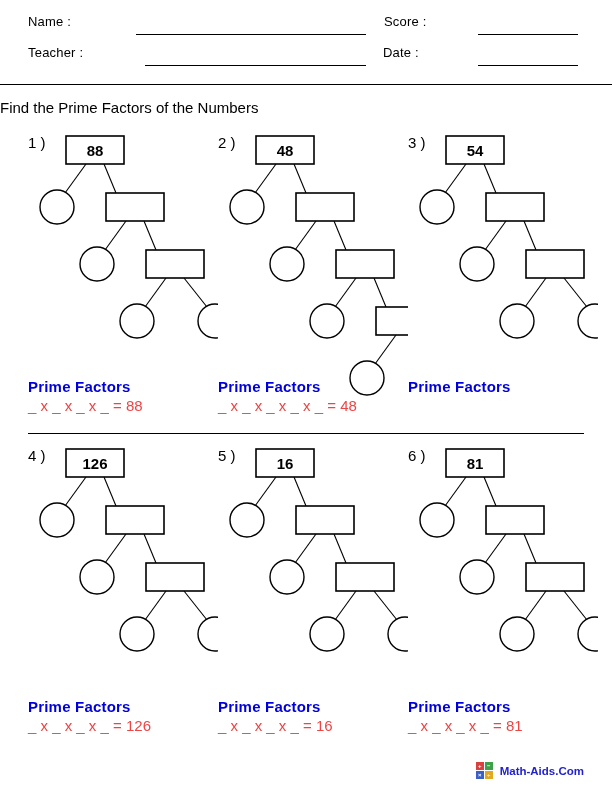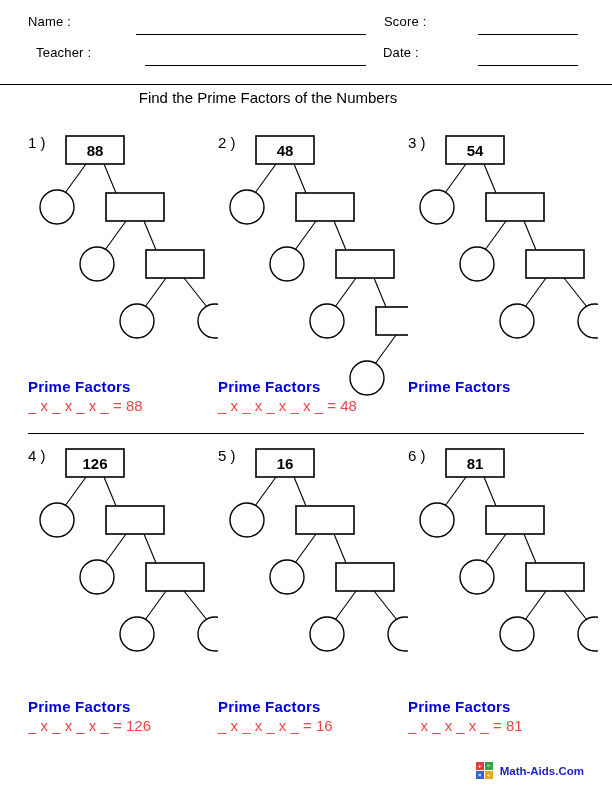--- a/index.html
+++ b/index.html
@@ -29,40 +29,40 @@
     color: #000;
     white-space: nowrap;
     letter-spacing: 0.2px;
   }
   .hdr-rule {
     position: absolute;
     border-bottom: 1.6px solid #000;
     height: 0;
   }
   #lbl-name    { left: 28px;  top: 14px; }
-  #lbl-teacher { left: 28px;  top: 45px; margin-left: 8px; }
+  #lbl-teacher { left: 28px;  top: 45px; }
   #lbl-score   { left: 384px; top: 14px; }
   #lbl-date    { left: 383px; top: 45px; }
   #rule-name    { left: 136px; top: 34px; width: 230px; }
   #rule-teacher { left: 145px; top: 65px; width: 221px; }
   #rule-score   { left: 478px; top: 34px; width: 100px; }
   #rule-date    { left: 478px; top: 65px; width: 100px; }
 
   #divider-top {
     position: absolute;
     left: 0; top: 84px;
     width: 612px;
     border-bottom: 1.6px solid #000;
   }
 
   #worksheet-title {
     position: absolute;
-    left: 0; top: 89px;
+    left: 0; top: 99px;
     width: 536px;
-    text-align: center;
+    text-align: left;
     font-size: 15px;
     color: #000;
   }
 
   #divider-mid {
     position: absolute;
     left: 28px; top: 433px;
     width: 556px;
     border-bottom: 1.6px solid #000;
   }

